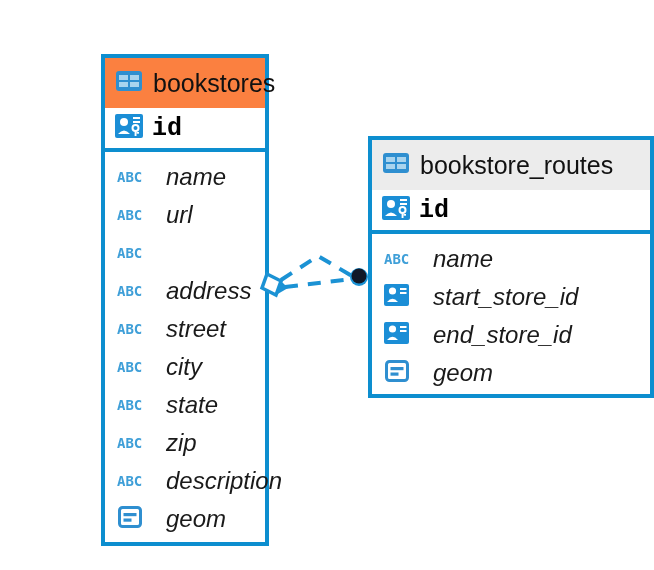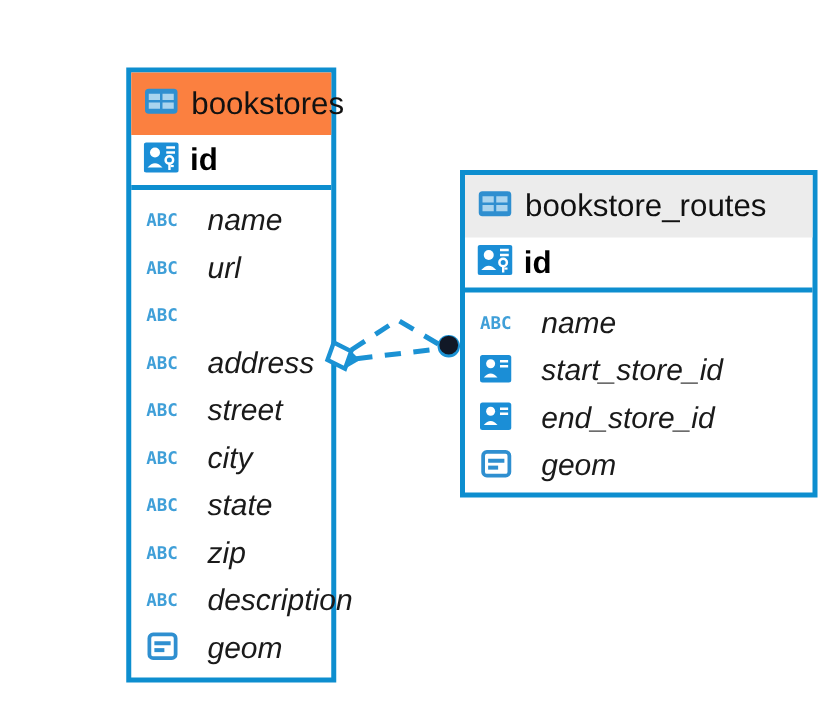--- a/index.html
+++ b/index.html
@@ -38,21 +38,21 @@
 
   .pk-row{
     display:flex;
     align-items:center;
     gap:9px;
     height:44px;
     padding-left:10px;
     box-sizing:border-box;
     border-bottom:4px solid #0d8ecf;
   }
-  .pk-label{font-size:25px;font-weight:bold;color:#000;}
+  .pk-label{font-size:25px;font-weight:bold;color:#000;font-family:Liberation Mono, monospace;}
 
   .field-row{
     display:flex;
     align-items:center;
     gap:21px;
     height:38px;
     padding-left:12px;
     box-sizing:border-box;
   }
   .field-label{font-size:24px;color:#1a1a1a;white-space:nowrap;font-style:italic;}

